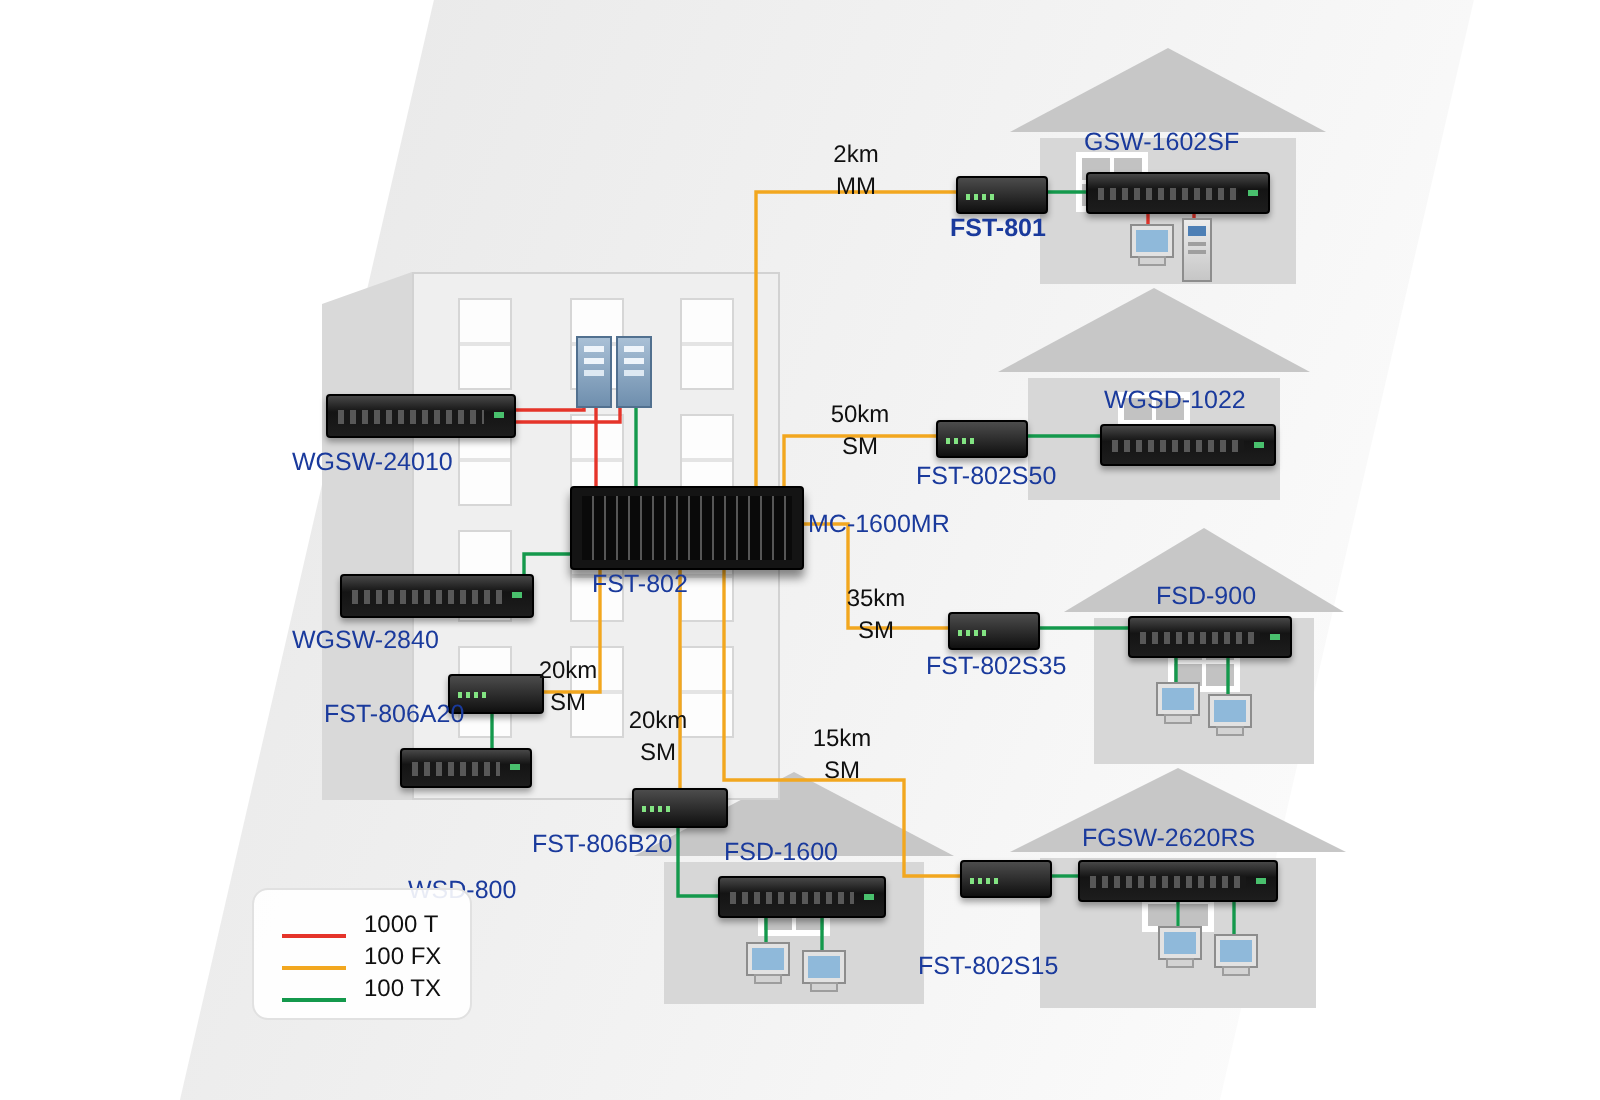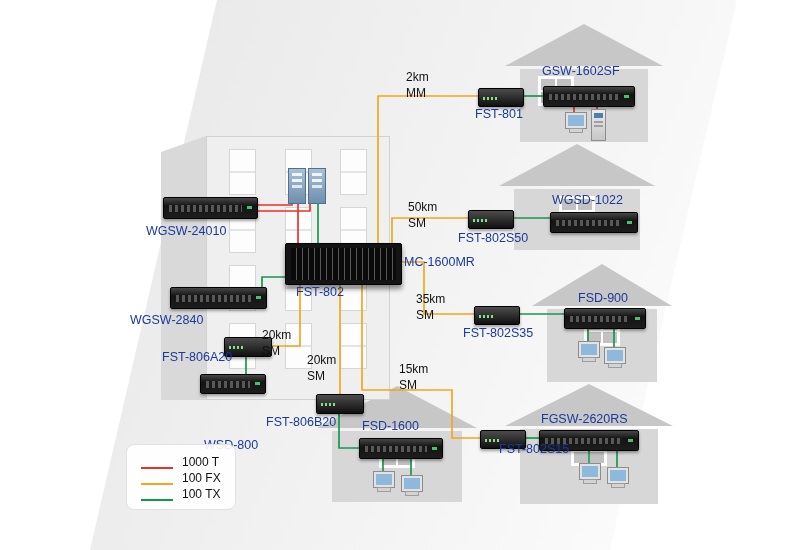--- a/index.html
+++ b/index.html
@@ -59,21 +59,21 @@
   .tower::before{content:"";position:absolute;left:2px;right:2px;top:3px;height:5px;background:#4d7fb5;}
   .tower::after{content:"";position:absolute;left:2px;right:2px;top:11px;height:2px;background:#9f9f9f;
     box-shadow:0 4px 0 #9f9f9f;}
   .server{position:absolute;z-index:3;width:16px;height:34px;border:1px solid #51708f;
     background:linear-gradient(#a9c0d6,#6f8fae);}
   .server::before{content:"";position:absolute;left:3px;right:3px;top:4px;height:3px;background:#eef4fa;
     box-shadow:0 6px 0 #eef4fa,0 12px 0 #dde8f2;}
   
   .dev-label{position:absolute;z-index:5;font-size:12.5px;color:#1a3a9c;white-space:nowrap;}
   .dist-label{position:absolute;z-index:5;font-size:12px;color:#101010;width:44px;
-    line-height:1.3;}
+    text-align:center;line-height:1.3;}
   
   .legend{position:absolute;left:126px;top:444px;z-index:5;background:rgba(255,255,255,.9);
     border:1px solid #e1e1e1;border-radius:8px;padding:8px 14px;}
   .legend-row{display:flex;align-items:flex-end;height:16px;}
   .legend-swatch{width:32px;height:2px;}
   .legend-label{margin-left:9px;font-size:12px;color:#101010;}
 </style>
 </head>
 <body>
 
@@ -161,33 +161,33 @@
   </svg>
 
   <div class="chassis" style="left:285px;top:243px;width:115px;height:40px;"></div>
   <div class="dev-label" style="left:404px;top:255px;">MC-1600MR</div>
   <div class="dev-label" style="left:296px;top:285px;">FST-802</div>
 
   <div class="switch" style="left:163px;top:197px;width:93px;height:20px;"></div>
   <div class="dev-label" style="left:118px;top:224px;margin-left:28px;">WGSW-24010</div>
 
   <div class="switch" style="left:170px;top:287px;width:95px;height:20px;"></div>
-  <div class="dev-label" style="left:130px;top:313px;">WGSW-2840</div>
+  <div class="dev-label" style="left:146px;top:313px;">WGSW-2840</div>
 
   <div class="server" style="left:288px;top:168px;"></div>
   <div class="server" style="left:308px;top:168px;"></div>
 
   <div class="converter" style="left:224px;top:337px;width:46px;height:18px;"></div>
   <div class="dev-label" style="left:162px;top:350px;">FST-806A20</div>
 
   <div class="switch" style="left:200px;top:374px;width:64px;height:18px;"></div>
   <div class="dev-label" style="left:204px;top:398px;margin-top:40px;">WSD-800</div>
 
   <div class="converter" style="left:478px;top:88px;width:44px;height:17px;"></div>
-  <div class="dev-label" style="left:475px;top:107px;">FST-801</div>
+  <div class="dev-label" style="left:475px;top:107px;font-weight:bold;">FST-801</div>
   <div class="switch" style="left:543px;top:86px;width:90px;height:19px;"></div>
   <div class="dev-label" style="left:542px;top:64px;">GSW-1602SF</div>
   <div class="pc" style="left:565px;top:112px;"></div>
   <div class="tower" style="left:591px;top:109px;"></div>
 
   <div class="converter" style="left:468px;top:210px;width:44px;height:17px;"></div>
   <div class="dev-label" style="left:458px;top:231px;">FST-802S50</div>
   <div class="switch" style="left:550px;top:212px;width:86px;height:19px;"></div>
   <div class="dev-label" style="left:552px;top:193px;">WGSD-1022</div>
 
@@ -199,21 +199,21 @@
   <div class="pc" style="left:604px;top:347px;"></div>
 
   <div class="converter" style="left:316px;top:394px;width:46px;height:18px;"></div>
   <div class="dev-label" style="left:266px;top:415px;">FST-806B20</div>
   <div class="switch" style="left:359px;top:438px;width:82px;height:19px;"></div>
   <div class="dev-label" style="left:362px;top:419px;">FSD-1600</div>
   <div class="pc" style="left:373px;top:471px;"></div>
   <div class="pc" style="left:401px;top:475px;"></div>
 
   <div class="converter" style="left:480px;top:430px;width:44px;height:17px;"></div>
-  <div class="dev-label" style="left:459px;top:442px;margin-left:40px;">FST-802S15</div>
+  <div class="dev-label" style="left:459px;top:476px;">FST-802S15</div>
   <div class="switch" style="left:539px;top:430px;width:98px;height:19px;"></div>
   <div class="dev-label" style="left:541px;top:412px;">FGSW-2620RS</div>
   <div class="pc" style="left:579px;top:463px;"></div>
   <div class="pc" style="left:607px;top:467px;"></div>
 
   <div class="dist-label" style="left:406px;top:70px;">
     <div>2km</div>
     <div>MM</div>
   </div>
   <div class="dist-label" style="left:408px;top:200px;">

